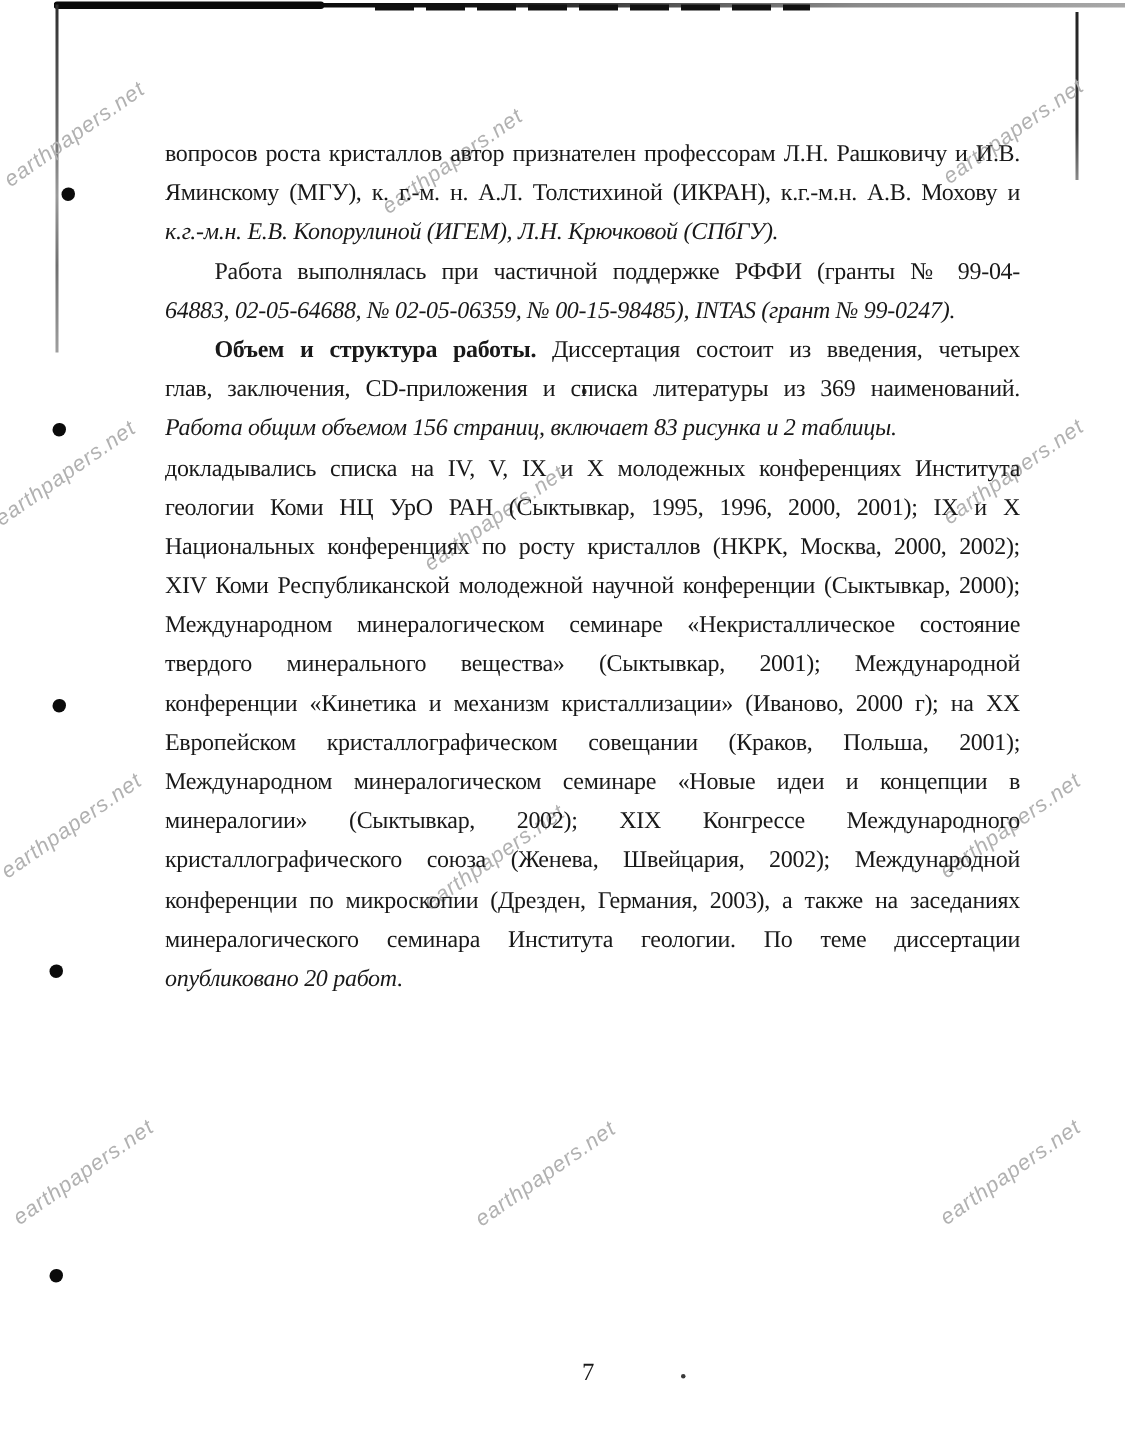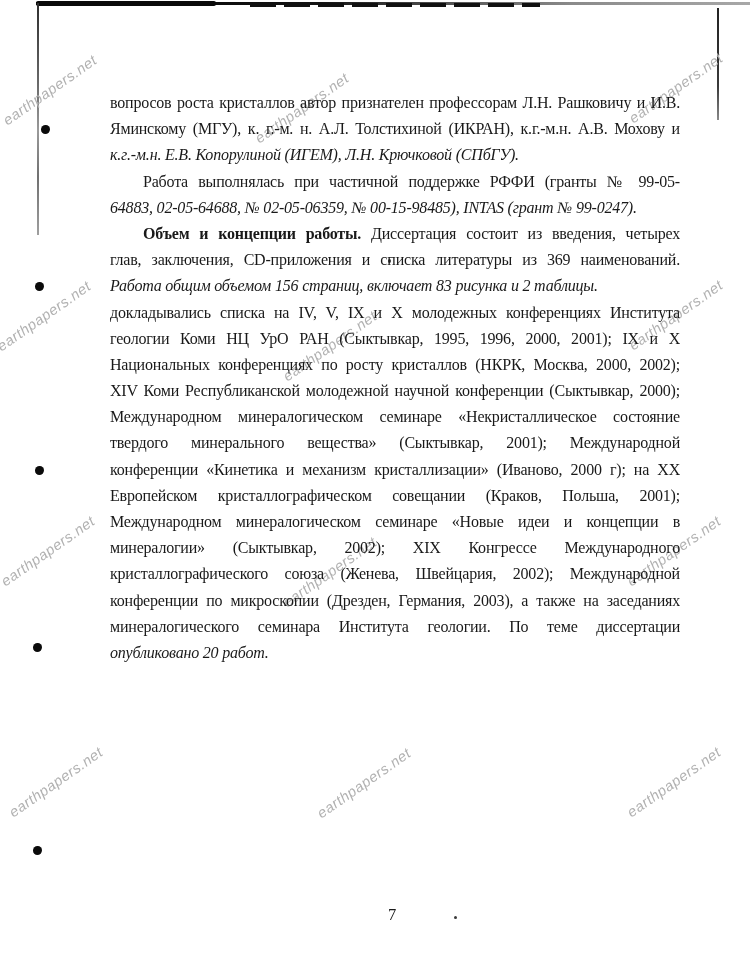--- a/index.html
+++ b/index.html
@@ -107,23 +107,23 @@
   <div class="wm" style="left:674px; top:551px;">earthpapers.net</div>
 
   <div class="wm" style="left:56px;  top:782px;">earthpapers.net</div>
   <div class="wm" style="left:364px; top:783px;">earthpapers.net</div>
   <div class="wm" style="left:674px; top:782px;">earthpapers.net</div>
 
   <div id="text-block">
       <div class="tline"><span>вопросов роста кристаллов автор признателен профессорам Л.Н. Рашковичу и И.В.</span></div>
       <div class="tline"><span>Яминскому (МГУ), к. г.-м. н. А.Л. Толстихиной (ИКРАН), к.г.-м.н. А.В. Мохову и</span></div>
       <div class="tline pend"><span>к.г.-м.н. Е.В. Копорулиной (ИГЕМ), Л.Н. Крючковой (СПбГУ).</span></div>
-      <div class="tline" style="text-indent: 33px;"><span>Работа выполнялась при частичной поддержке РФФИ (гранты № 99-05-</span></div>
+      <div class="tline" style="text-indent: 33px;"><span>Работа выполнялась при частичной поддержке РФФИ (гранты № 99-04-</span></div>
       <div class="tline pend"><span>64883, 02-05-64688, № 02-05-06359, № 00-15-98485), INTAS (грант № 99-0247).</span></div>
-      <div class="tline" style="text-indent: 33px;"><span class="bold">Объем и концепции работы.</span><span> Диссертация состоит из введения, четырех</span></div>
+      <div class="tline" style="text-indent: 33px;"><span class="bold">Объем и структура работы.</span><span> Диссертация состоит из введения, четырех</span></div>
       <div class="tline"><span>глав, заключения, CD-приложения и списка литературы из 369 наименований.</span></div>
       <div class="tline pend"><span>Работа общим объемом 156 страниц, включает 83 рисунка и 2 таблицы.</span></div>
       <div class="tline"><span>докладывались списка на IV, V, IX и X молодежных конференциях Института</span></div>
       <div class="tline"><span>геологии Коми НЦ УрО РАН (Сыктывкар, 1995, 1996, 2000, 2001); IX и X</span></div>
       <div class="tline"><span>Национальных конференциях по росту кристаллов (НКРК, Москва, 2000, 2002);</span></div>
       <div class="tline"><span>XIV Коми Республиканской молодежной научной конференции (Сыктывкар, 2000);</span></div>
       <div class="tline"><span>Международном минералогическом семинаре «Некристаллическое состояние</span></div>
       <div class="tline"><span>твердого минерального вещества» (Сыктывкар, 2001); Международной</span></div>
       <div class="tline"><span>конференции «Кинетика и механизм кристаллизации» (Иваново, 2000 г); на XX</span></div>
       <div class="tline"><span>Европейском кристаллографическом совещании (Краков, Польша, 2001);</span></div>

